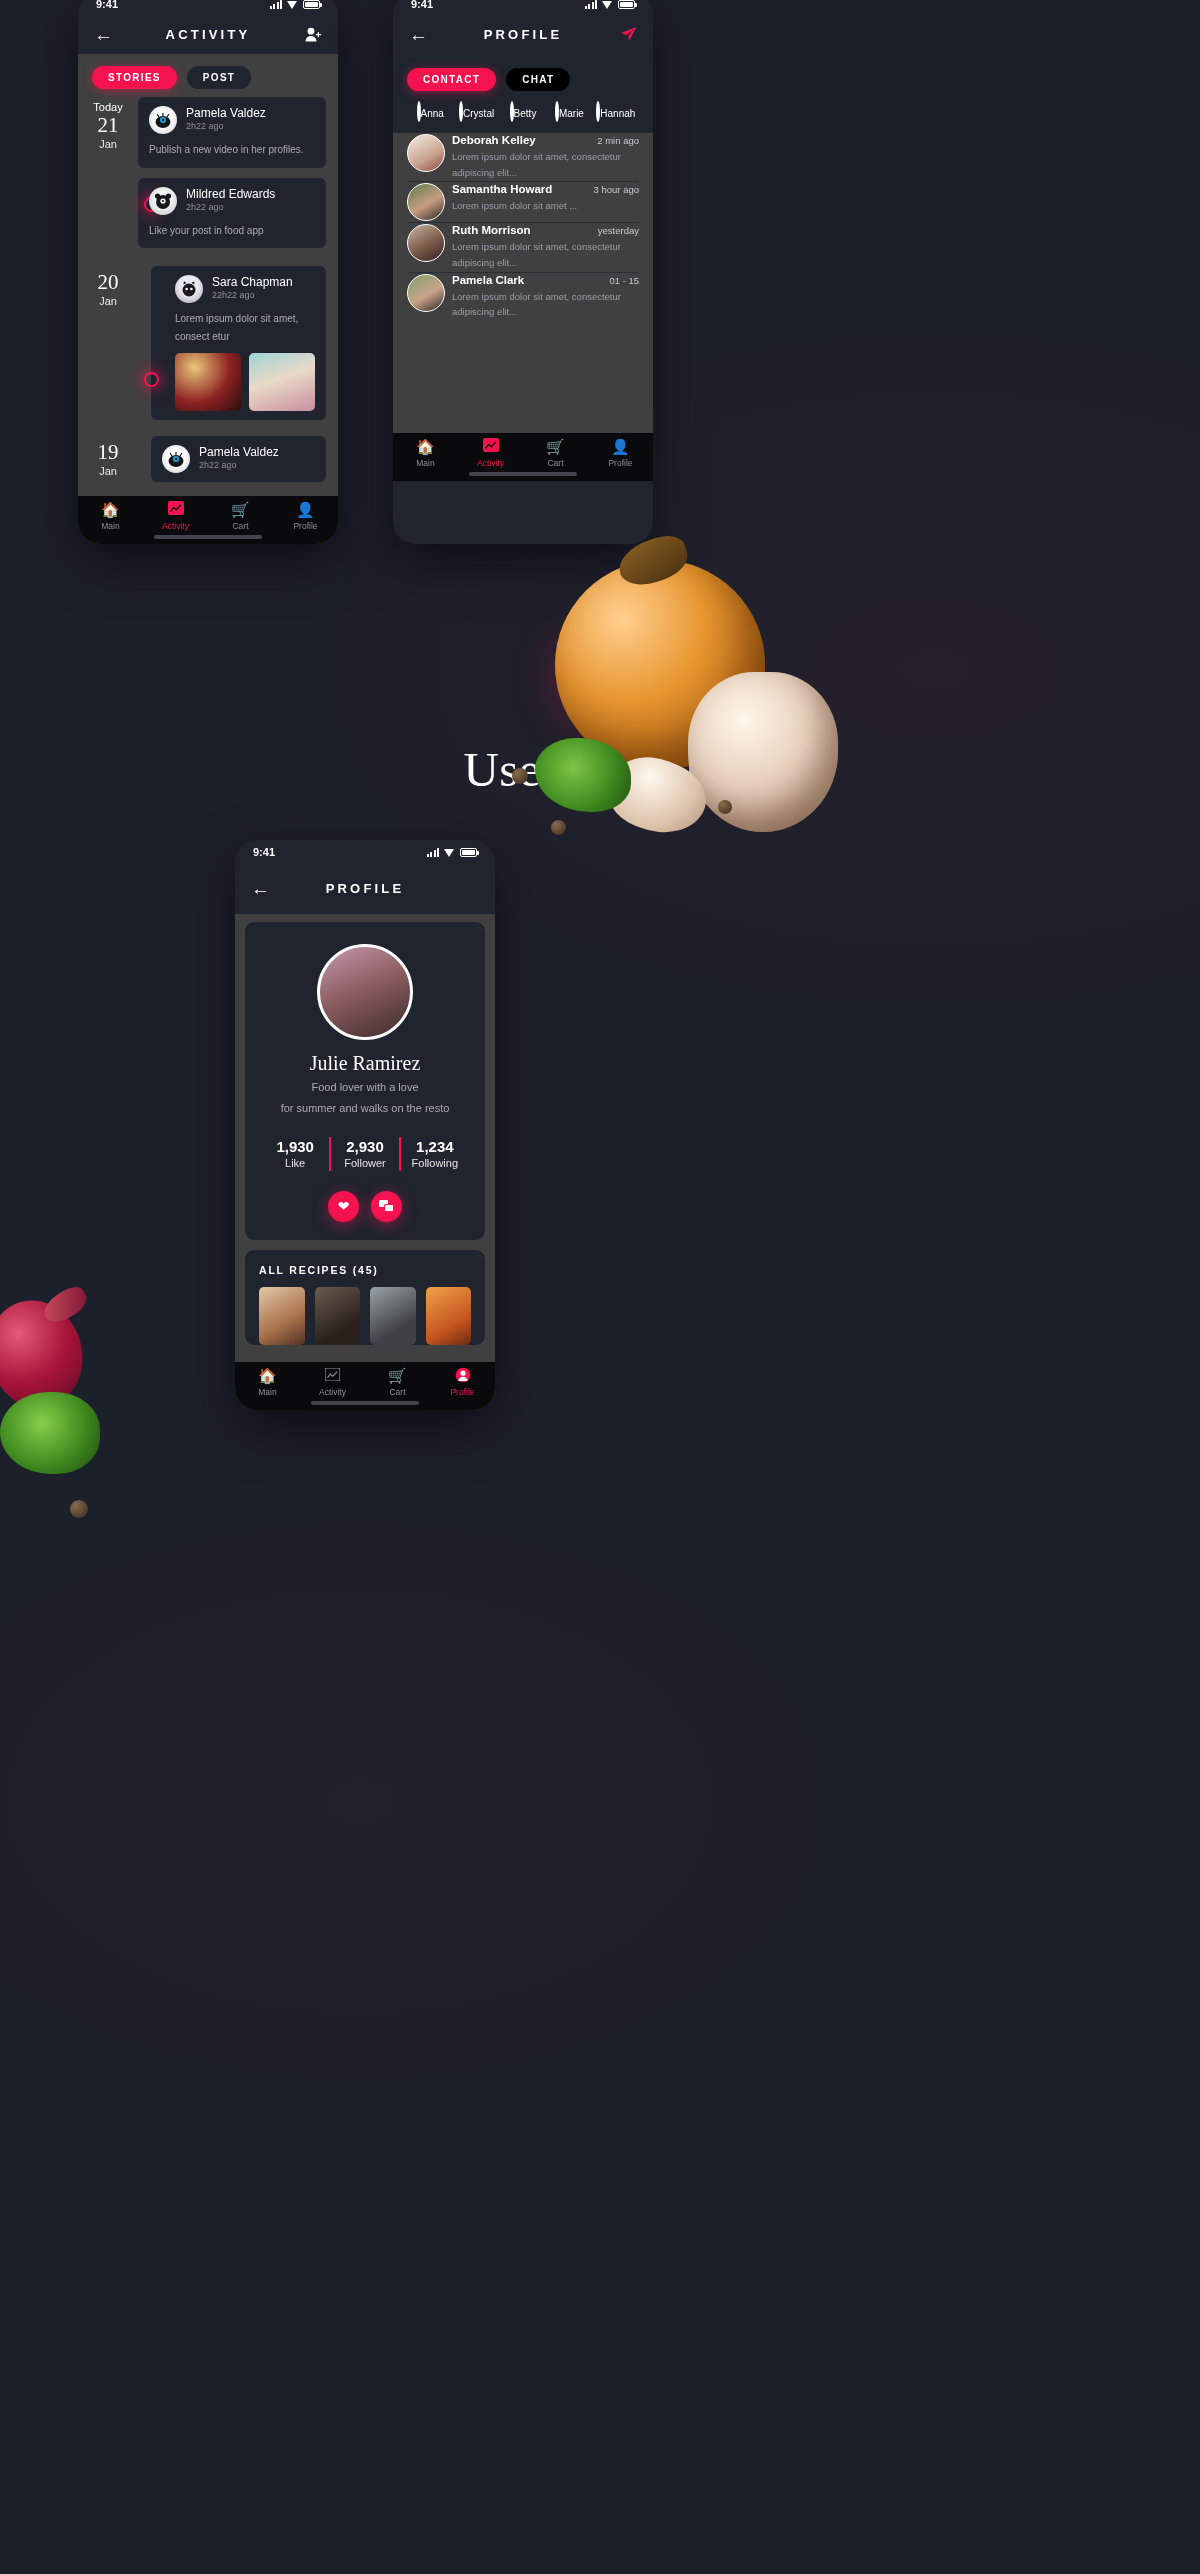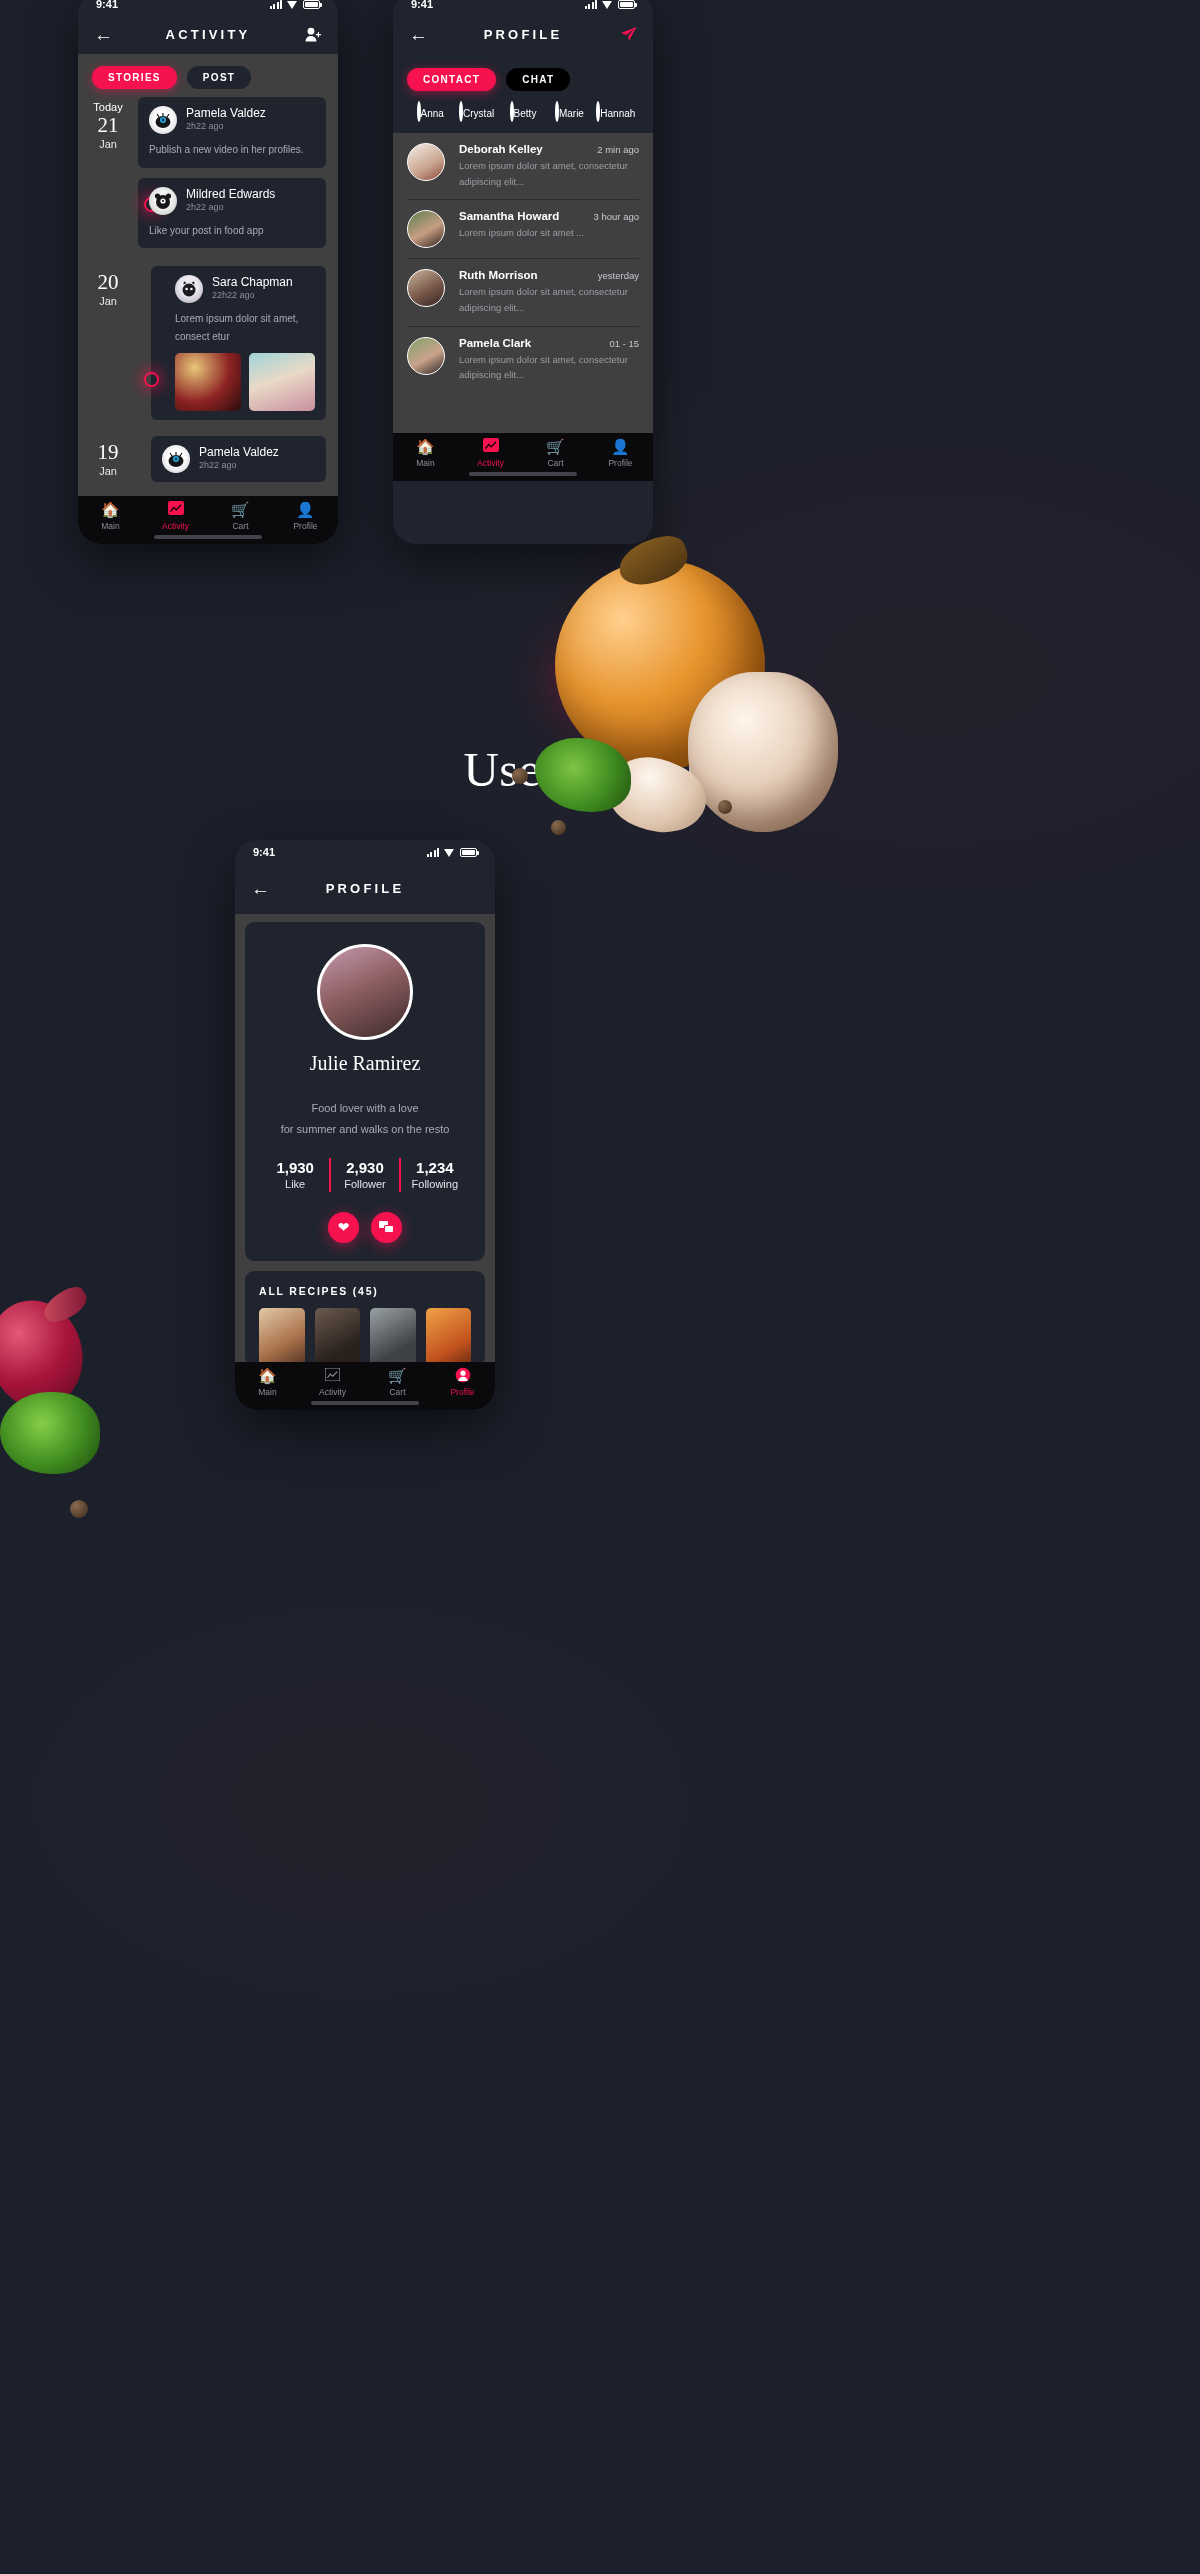--- a/index.html
+++ b/index.html
@@ -82,21 +82,21 @@
   .ni.on { color:#f5124f; }
 
   
   .contacts { display:flex; justify-content:space-between; padding:6px 14px 12px;
               background:#20242f; }
   .ct { text-align:center; width:52px; }
   .ct .ph { width:42px; height:42px; border-radius:50%; margin:0 auto 5px;
             border:2px solid #fff; overflow:hidden; }
   .ct .nm { color:#fff; font-size:10px; }
   .mlist { padding:0 14px; }
-  .mrow { display:flex; gap:14px; padding:10px 0; border-bottom:1px solid #2b2d35; }
+  .mrow { display:flex; gap:7px; padding:1px 0; border-bottom:1px solid #2b2d35; }
   .mrow:last-child { border-bottom:none; }
   .mav { width:38px; height:38px; border-radius:50%; flex:0 0 38px; overflow:hidden;
          border:1.5px solid #fff; }
   .mmain { flex:1; min-width:0; }
   .mtop { display:flex; justify-content:space-between; align-items:baseline; }
   .mname { color:#fff; font-size:11.5px; font-weight:700; }
   .mtime { color:#c7c9d2; font-size:9.5px; }
   .mtext { color:#9b9da7; font-size:9.5px; line-height:1.65; margin-top:3px; }
 
   
@@ -105,21 +105,21 @@
           margin:96px auto 0; box-shadow:0 0 46px 16px rgba(245,18,79,.33); }
   .hero h1 { font-family:"Liberation Serif", serif; color:#fff; font-size:49px;
              font-weight:400; margin-top:34px; letter-spacing:.4px; }
 
   
   .pcard { background:#20242f; border-radius:9px; margin:8px 10px 10px; padding:22px 16px 18px;
            text-align:center; }
   .pav { width:96px; height:96px; border-radius:50%; margin:0 auto 12px;
          border:3px solid #fff; overflow:hidden; }
   .pname { font-family:"Liberation Serif", serif; color:#fff; font-size:20px; }
-  .pbio { color:#a9abb5; font-size:11px; line-height:1.9; margin-top:23px; }
+  .pbio { color:#a9abb5; font-size:11px; line-height:1.9; margin-top:2px; }
   .stats { display:flex; align-items:center; justify-content:center; margin-top:18px; }
   .st { flex:1; }
   .st .v { color:#fff; font-size:15px; font-weight:700; }
   .st .l { color:#e4e5ea; font-size:11px; margin-top:2px; }
   .sep { width:1.5px; height:34px; background:#f5124f; }
   .pbtns { display:flex; gap:12px; justify-content:center; margin-top:20px; }
   .pb { width:31px; height:31px; border-radius:50%; background:#f5124f; color:#fff;
         display:flex; align-items:center; justify-content:center; font-size:14px;
         box-shadow:0 3px 14px rgba(245,18,79,.5); cursor:pointer; }
   .rcard { background:#20242f; border-radius:9px; margin:0 10px; padding:14px 14px 0; }

